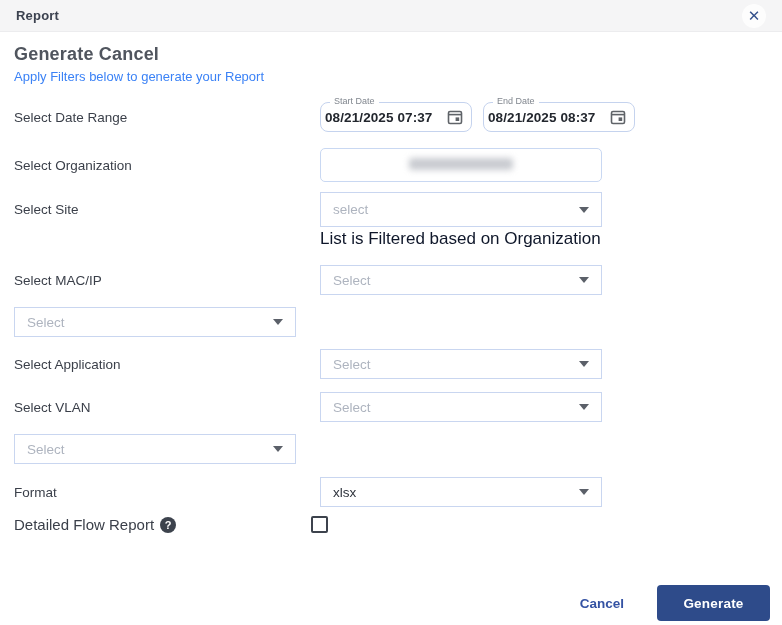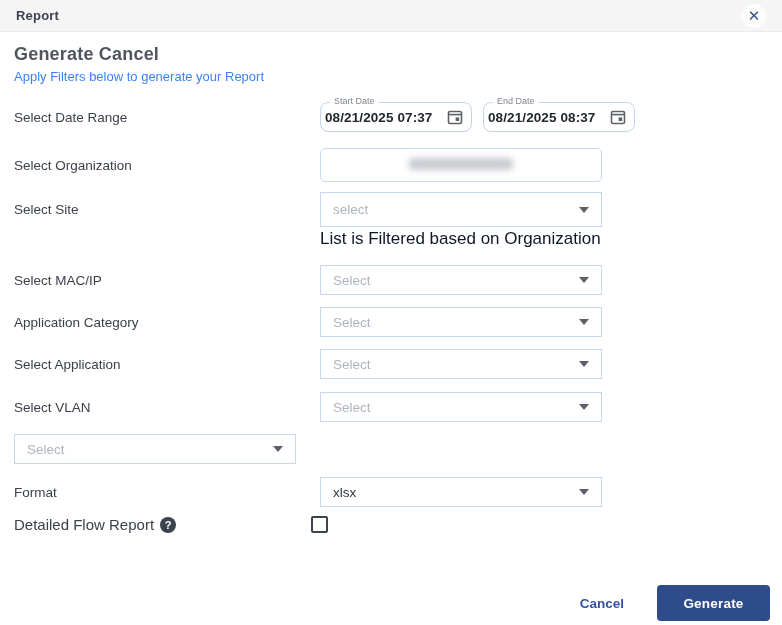--- a/index.html
+++ b/index.html
@@ -204,21 +204,20 @@
 
     <div class="row gap16">
       <div class="row-label">Select MAC/IP</div>
       <div class="select">
         <span class="select-text">Select</span>
         <span class="arrow-down"></span>
       </div>
     </div>
 
     <div class="row gap12">
-      <div class="row-label">Application Category</div>
       <div class="select">
         <span class="select-text">Select</span>
         <span class="arrow-down"></span>
       </div>
     </div>
 
     <div class="row gap12">
       <div class="row-label">Select Application</div>
       <div class="select">
         <span class="select-text">Select</span>

